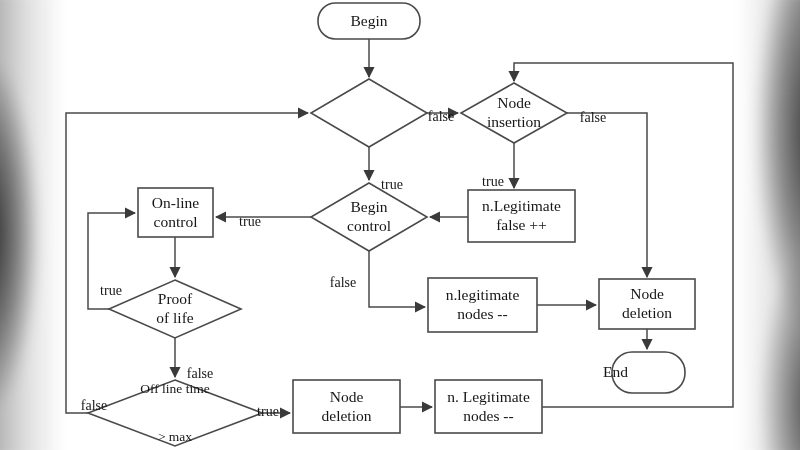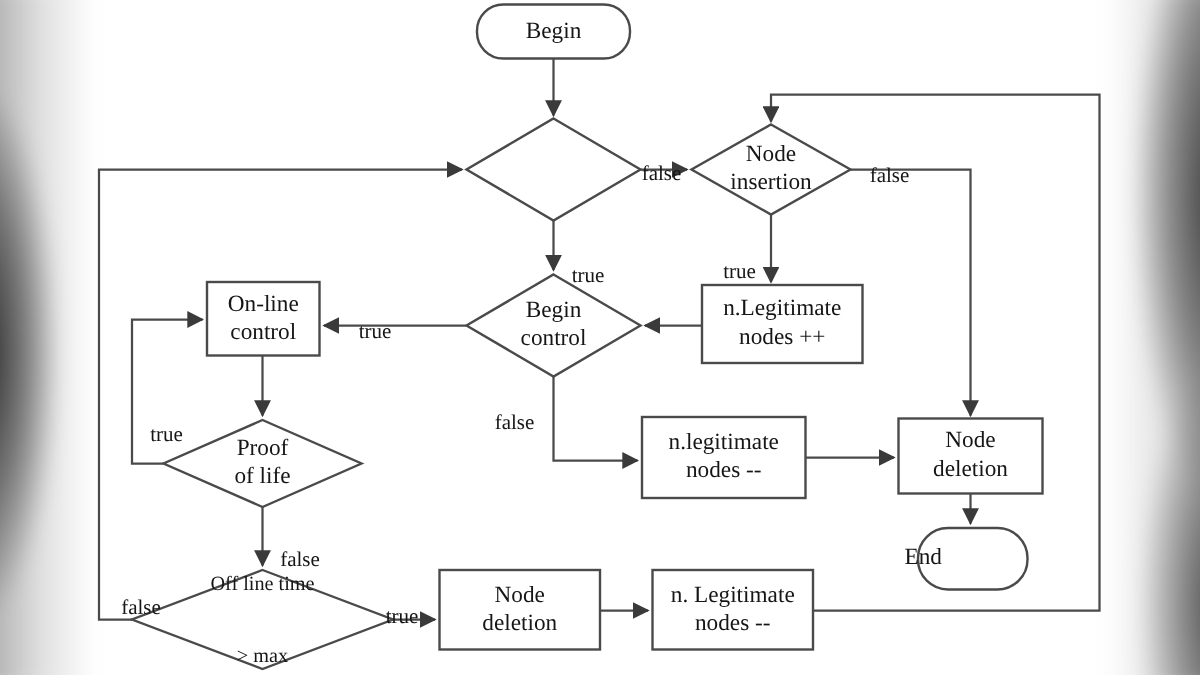--- a/index.html
+++ b/index.html
@@ -81,21 +81,21 @@
   </div>
 
 
   <div class="node" style="left:461px;top:83px;width:106px;height:60px">
     <span>Node</span>
     <span>insertion</span>
   </div>
 
   <div class="node" style="left:468px;top:190px;width:107px;height:52px">
     <span>n.Legitimate</span>
-    <span>nodes ++</span>
+    <span>false ++</span>
   </div>
 
   <div class="node" style="left:311px;top:183px;width:116px;height:68px">
     <span>Begin</span>
     <span>control</span>
   </div>
 
   <div class="node" style="left:138px;top:188px;width:75px;height:49px">
     <span>On-line</span>
     <span>control</span>

